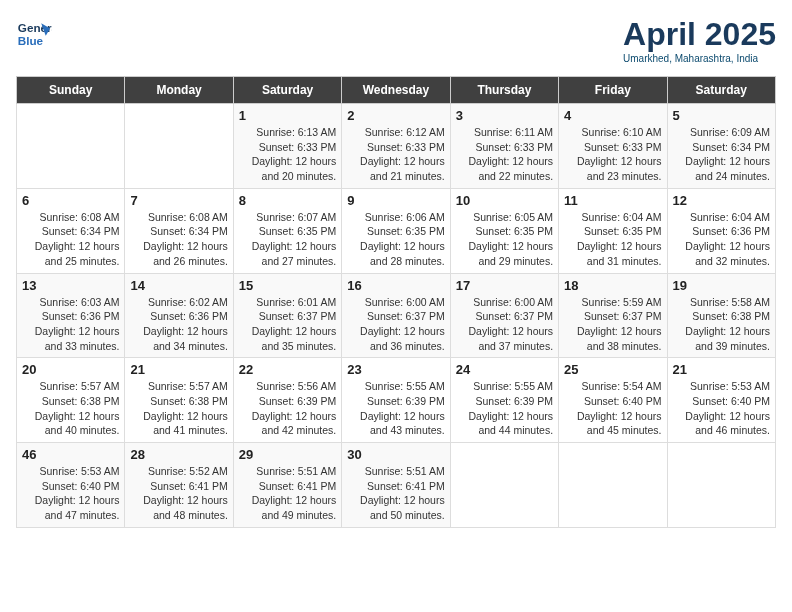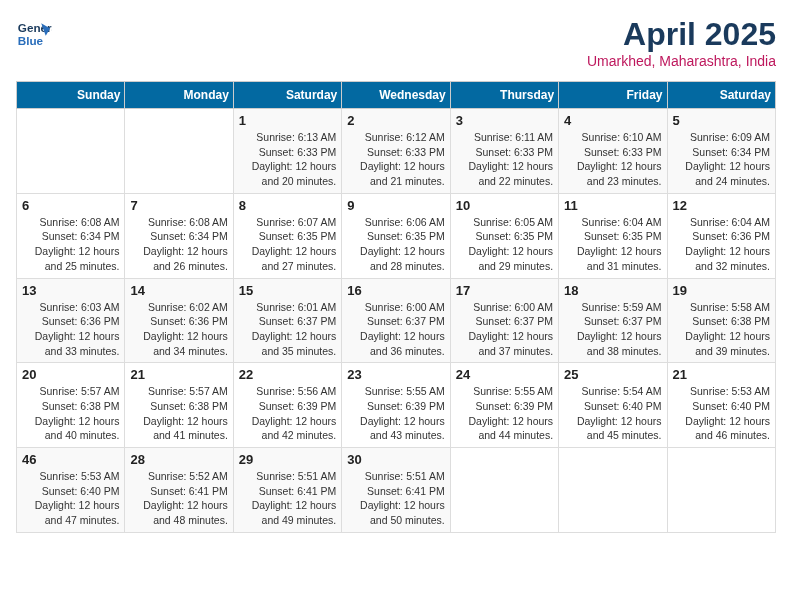--- a/index.html
+++ b/index.html
@@ -19,41 +19,40 @@
     .logo {
       display: flex;
       align-items: center;
       gap: 4px;
     }
     .logo-icon {
       width: 36px;
       height: 36px;
     }
     .title-area {
-      text-align: right;
     }
     .month-title {
       font-size: 32px;
       font-weight: bold;
       color: #1a3a5c;
     }
     .subtitle {
-      font-size: 14px;
-      color: #be185d;
+      font-size: 10px;
+      color: #0c4a6e;
     }
     table {
       width: 100%;
       border-collapse: collapse;
       font-size: 11px;
     }
     thead tr th {
-      background-color: #0369a1;
+      background-color: #404040;
       color: #fff;
       padding: 6px 4px;
-      text-align: right;
+      text-align: center;
       font-size: 12px;
       font-weight: bold;
       border: 1px solid #ccc;
     }
     tbody tr td {
       vertical-align: top;
       padding: 4px 5px;
       border: 1px solid #ddd;
       min-height: 70px;
       width: calc(100% / 7);

